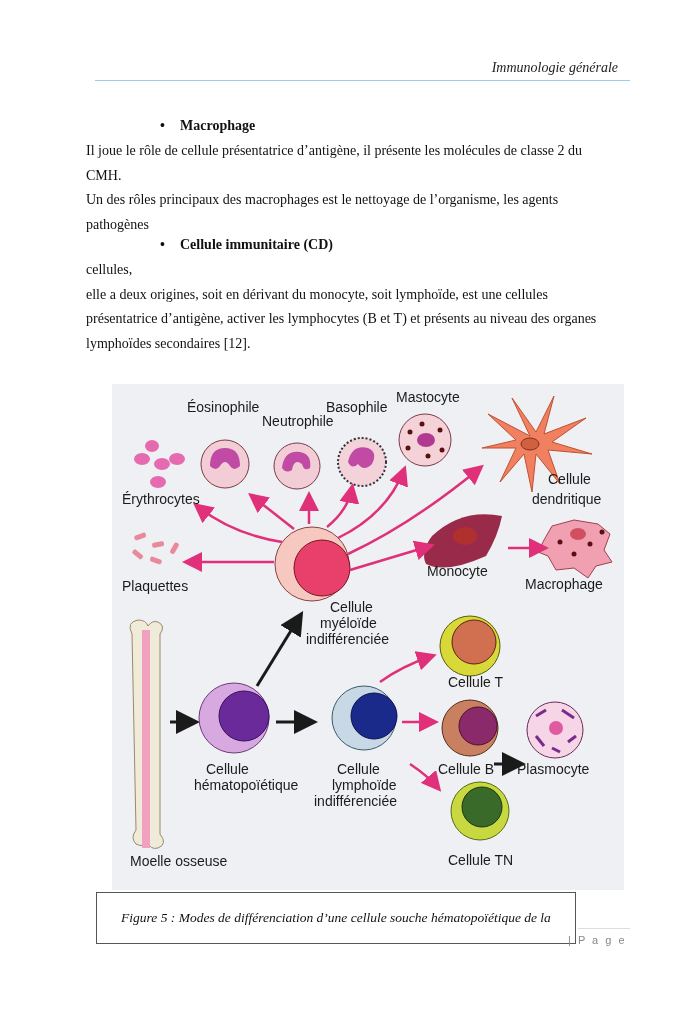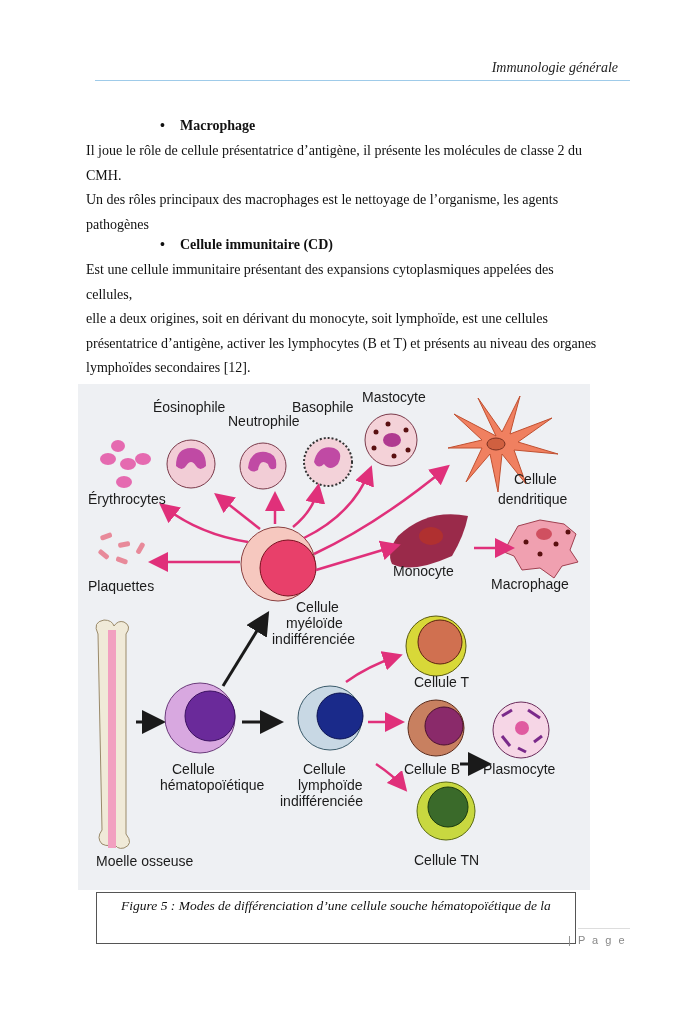--- a/index.html
+++ b/index.html
@@ -2,45 +2,44 @@
 <html><head>
 <meta charset="utf-8">
 <style>
   html,body{margin:0;padding:0;background:#ffffff;}
   body{width:700px;height:1028px;position:relative;overflow:hidden;font-family:"Liberation Serif","DejaVu Serif",serif;color:#111;}
   .header{position:absolute;left:95px;top:58px;width:535px;height:22px;border-bottom:1.5px solid #9fcbe9;}
   .header-title{position:absolute;right:12px;top:2px;font-style:italic;font-size:14px;color:#222;}
   .text{position:absolute;left:86px;width:540px;font-size:14px;line-height:24.5px;}
   .bullet{position:absolute;left:160px;font-size:14px;font-weight:bold;}
   .bullet .dot{display:inline-block;width:20px;}
-  .fig{position:absolute;left:78px;top:384px;width:512px;height:506px;background:#eef0f3;overflow:hidden;}
+  .fig{position:absolute;left:112px;top:384px;width:512px;height:506px;background:#eef0f3;overflow:hidden;}
   .fig svg{position:absolute;left:0;top:0;}
   .lbl{font-family:"Liberation Sans","DejaVu Sans",sans-serif;font-size:14px;fill:#1b1b1b;}
-  .caption{position:absolute;left:96px;top:892px;width:480px;height:52px;border:1.5px solid #555;background:#fff;text-align:center;font-style:italic;font-size:13.5px;line-height:19px;padding-top:3px;box-sizing:border-box;}
+  .caption{position:absolute;left:96px;top:892px;width:480px;height:52px;border:1.5px solid #555;background:#fff;text-align:center;font-style:italic;font-size:13.5px;line-height:19px;padding-top:15px;box-sizing:border-box;}
   .page-line{position:absolute;left:578px;top:928px;width:52px;border-top:1px solid #ddd;}
   .page-num{position:absolute;left:568px;top:934px;font-family:"Liberation Sans",sans-serif;font-size:11px;color:#888;letter-spacing:2px;}
 </style>
 </head>
 <body>
 
 <div class="header">
   <span class="header-title">Immunologie générale</span>
 </div>
 
 <div class="bullet" style="top:118px;"><span class="dot">•</span><span>Macrophage</span></div>
 <div class="text" style="top:139px;">
   <div> Il joue le rôle de cellule présentatrice d’antigène, il présente les molécules de classe 2 du</div>
   <div>CMH.</div>
   <div>Un des rôles principaux des macrophages est le nettoyage de l’organisme, les agents</div>
   <div>pathogènes</div>
 </div>
 
 <div class="bullet" style="top:237px;"><span class="dot">•</span><span>Cellule immunitaire (CD)</span></div>
 <div class="text" style="top:258px;">
-  <div>Est une cellule immunitaire présentant des expansions cytoplasmiques appelées des</div>
   <div>cellules,</div>
   <div>elle a deux origines, soit en dérivant du monocyte, soit lymphoïde, est une cellules</div>
   <div>présentatrice d’antigène, activer les lymphocytes (B et T) et présents au niveau des organes</div>
   <div>lymphoïdes secondaires [12].</div>
 </div>
 
 <div class="fig">
 <svg width="512" height="506" viewBox="0 0 512 506" xmlns="http://www.w3.org/2000/svg">
   <defs>
     <marker id="ap" markerWidth="8" markerHeight="8" refX="6" refY="4" orient="auto">

